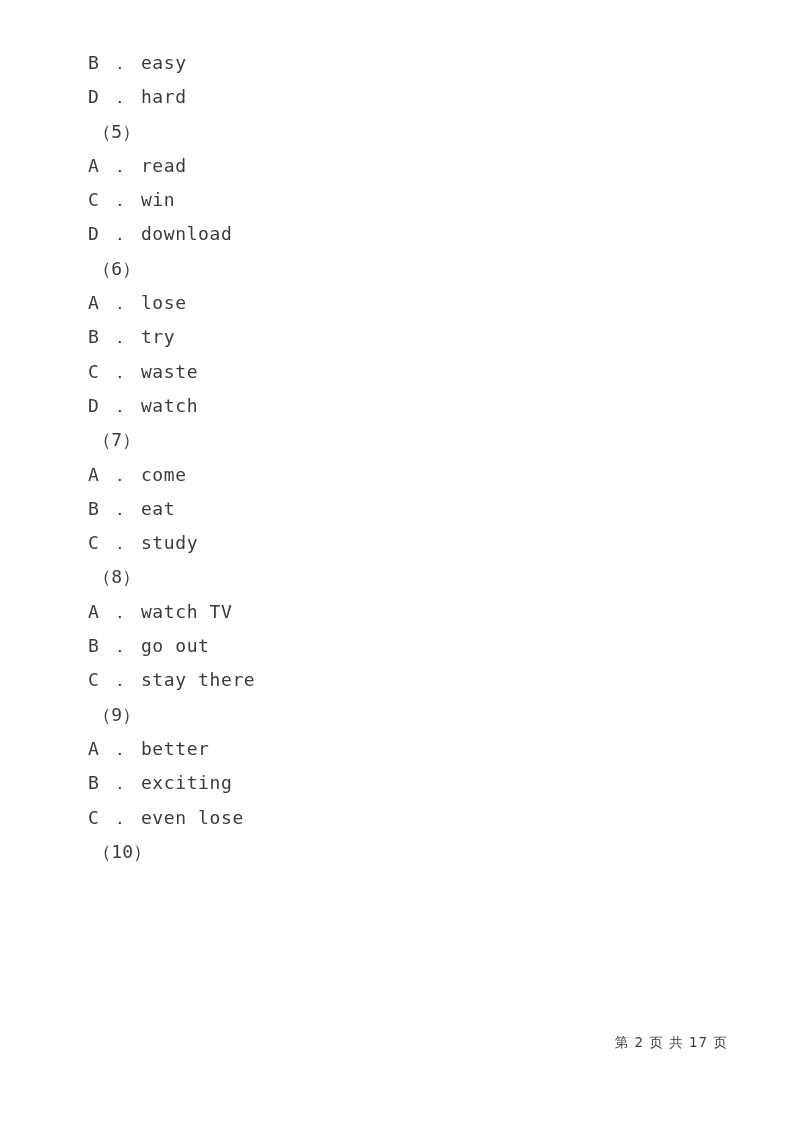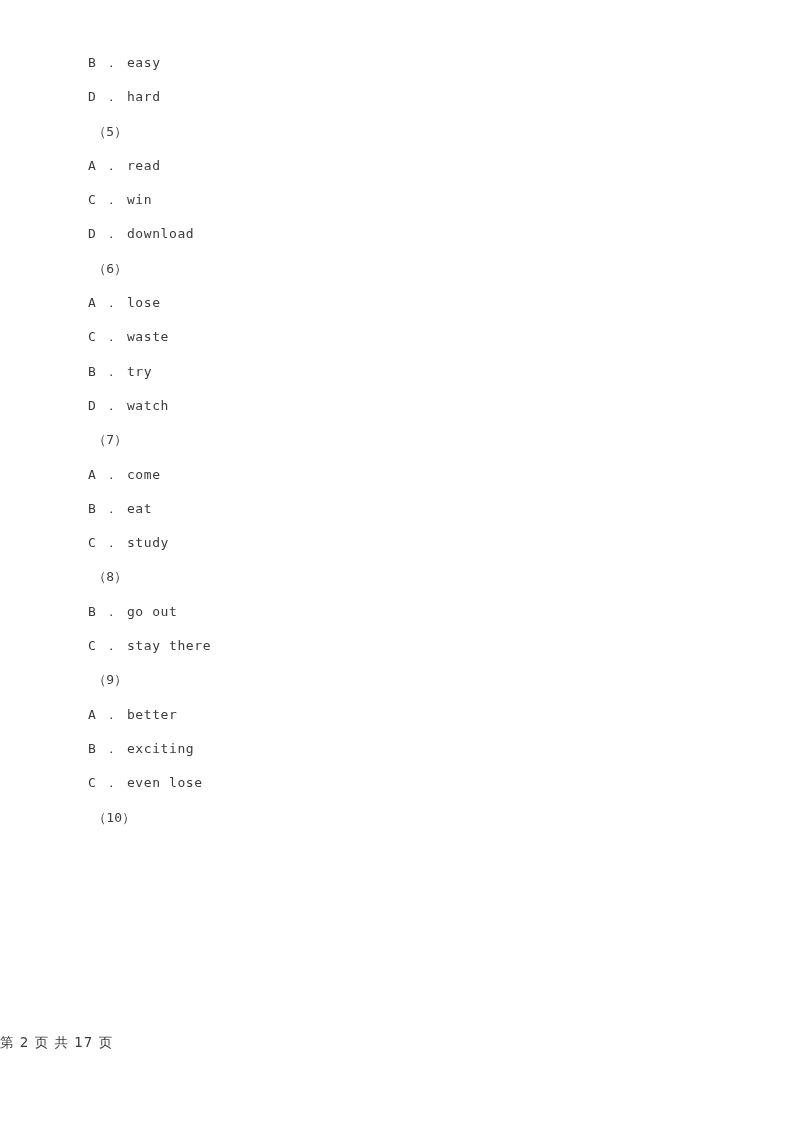--- a/index.html
+++ b/index.html
@@ -30,41 +30,41 @@
   .content {
     position: absolute;
     left: 88px;
     top: 46px;
     width: 620px;
   }
 
   .doc-line {
     height: 34.3px;
     line-height: 34.3px;
-    font-size: 13px;
+    font-size: 18px;
     letter-spacing: 0.6px;
     white-space: pre;
     color: #3b3b3b;
   }
 
   .doc-line.option {
     padding-left: 0px;
   }
 
   .doc-line.numbering {
     padding-left: 5px;
     letter-spacing: 0.2px;
   }
 
   .footer {
     position: absolute;
     left: 0;
     top: 1032px;
     width: 728px;
-    text-align: left;
+    text-align: right;
     font-size: 13.5px;
     line-height: 20px;
     letter-spacing: 1px;
     color: #3b3b3b;
     font-family: "DejaVu Sans", "Liberation Sans", sans-serif;
     white-space: pre;
   }
 </style>
 </head>
 <body>
@@ -74,28 +74,29 @@
   <div class="content">
 
   <div class="doc-line option">B ． easy</div>
       <div class="doc-line option">D ． hard</div>
       <div class="doc-line numbering">（5）</div>
       <div class="doc-line option">A ． read</div>
       <div class="doc-line option">C ． win</div>
       <div class="doc-line option">D ． download</div>
       <div class="doc-line numbering">（6）</div>
       <div class="doc-line option">A ． lose</div>
+      <div class="doc-line option">B ． try</div>
       <div class="doc-line option">C ． waste</div>
-      <div class="doc-line option">B ． try</div>
       <div class="doc-line option">D ． watch</div>
       <div class="doc-line numbering">（7）</div>
       <div class="doc-line option">A ． come</div>
       <div class="doc-line option">B ． eat</div>
       <div class="doc-line option">C ． study</div>
       <div class="doc-line numbering">（8）</div>
+      <div class="doc-line option">A ． watch TV</div>
       <div class="doc-line option">B ． go out</div>
       <div class="doc-line option">C ． stay there</div>
       <div class="doc-line numbering">（9）</div>
       <div class="doc-line option">A ． better</div>
       <div class="doc-line option">B ． exciting</div>
       <div class="doc-line option">C ． even lose</div>
       <div class="doc-line numbering">（10）</div>
     </div>
 
   <div class="footer">第 2 页 共 17 页</div>

